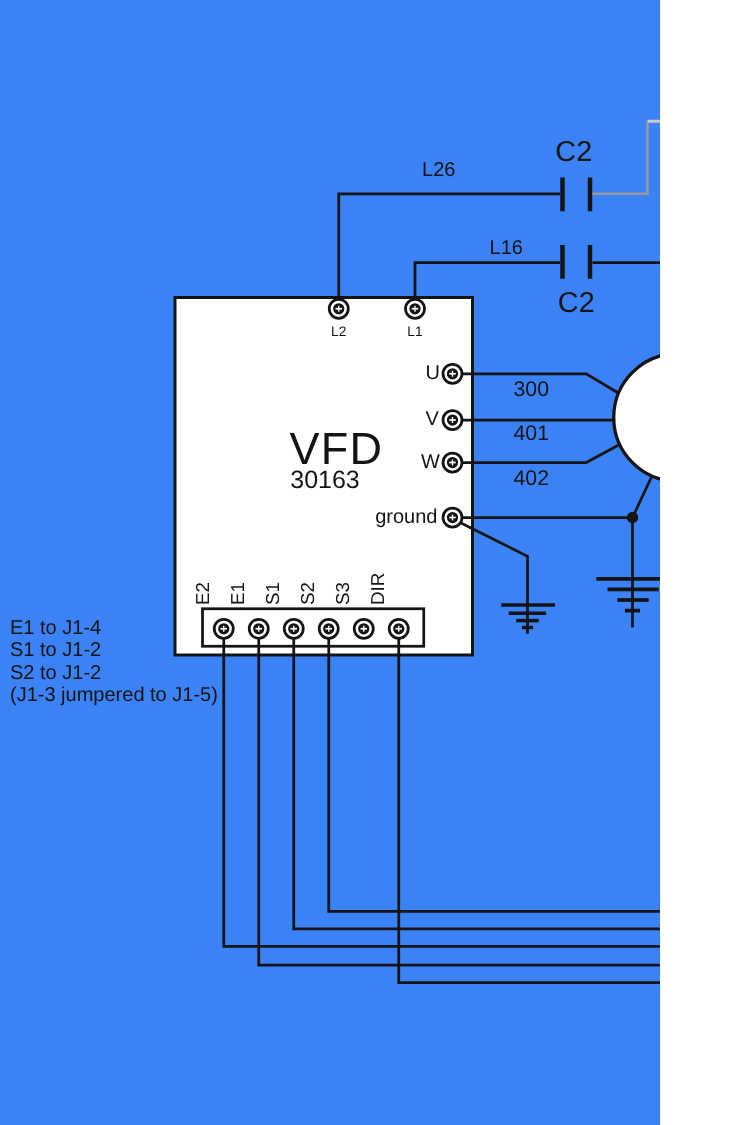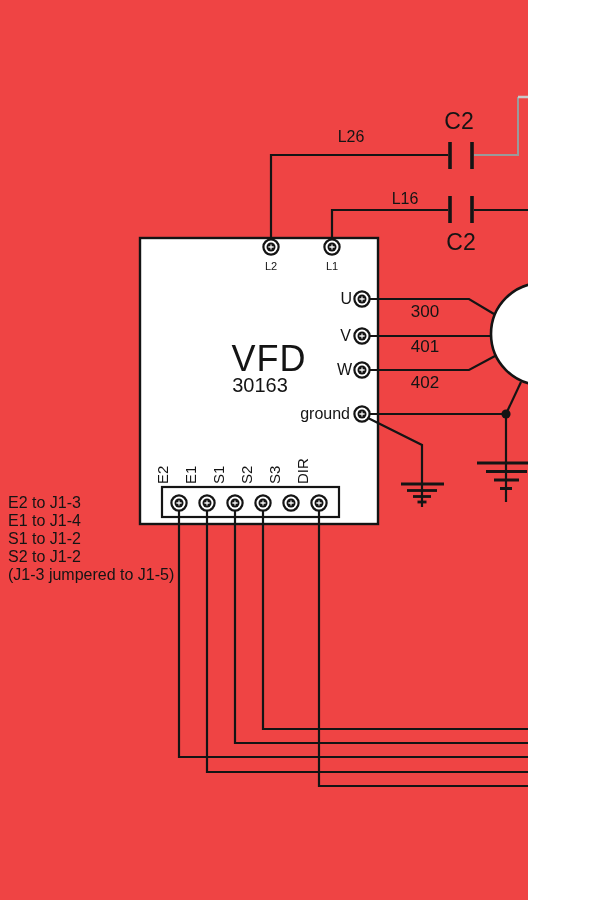--- a/index.html
+++ b/index.html
@@ -1,17 +1,17 @@
 <!DOCTYPE html>
 <html><head>
 <meta charset="utf-8">
 <style>
   html,body{margin:0;padding:0;background:#fff;}
   #stage{
-    position:relative;width:528px;height:900px;background:#ef4444;overflow:hidden;
+    position:relative;width:528px;height:900px;background:#3b82f6;overflow:hidden;
     font-family:"Liberation Sans", sans-serif;color:#141414;
   }
   #schematic{position:absolute;left:0;top:0;}
   .lbl{position:absolute;white-space:nowrap;color:#141414;transform:translate(-50%,-50%);}
   .lbl-c2{font-size:23px;}
   .lbl-wirename{font-size:16px;}
   .lbl-termtop{font-size:11px;}
   .lbl-vfd{font-size:36px;letter-spacing:1px;}
   .lbl-model{font-size:20px;}
   .lbl-wirenum{font-size:17px;}
@@ -126,20 +126,19 @@
   <span class="lbl lbl-motor" style="left:565px;top:333px;text-decoration:underline;">M1</span>
 
   <span class="tlabel" style="left:171px;top:468px;">E2</span>
   <span class="tlabel" style="left:199px;top:468px;">E1</span>
   <span class="tlabel" style="left:227px;top:468px;">S1</span>
   <span class="tlabel" style="left:255px;top:468px;">S2</span>
   <span class="tlabel" style="left:283px;top:468px;">S3</span>
   <span class="tlabel" style="left:311px;top:468px;">DIR</span>
 
   <div class="notes">
-    <div>E2 to J1-3</div>
     <div>E1 to J1-4</div>
     <div>S1 to J1-2</div>
     <div>S2 to J1-2</div>
     <div>(J1-3 jumpered to J1-5)</div>
   </div>
 
 </div>
 
 </body></html>

